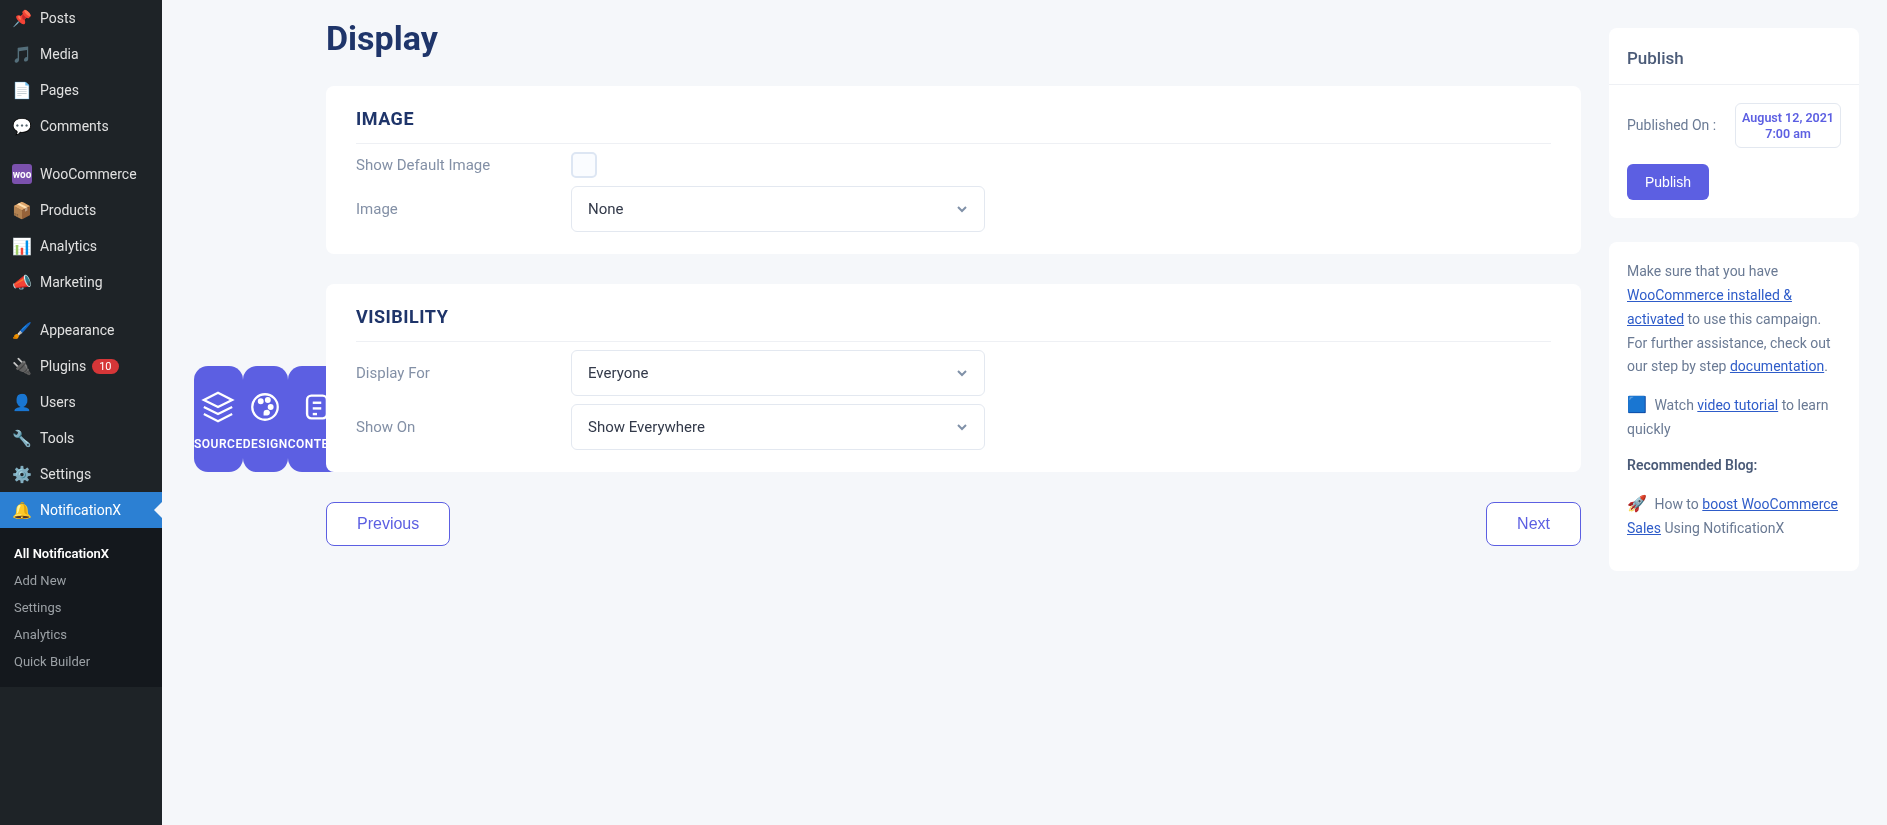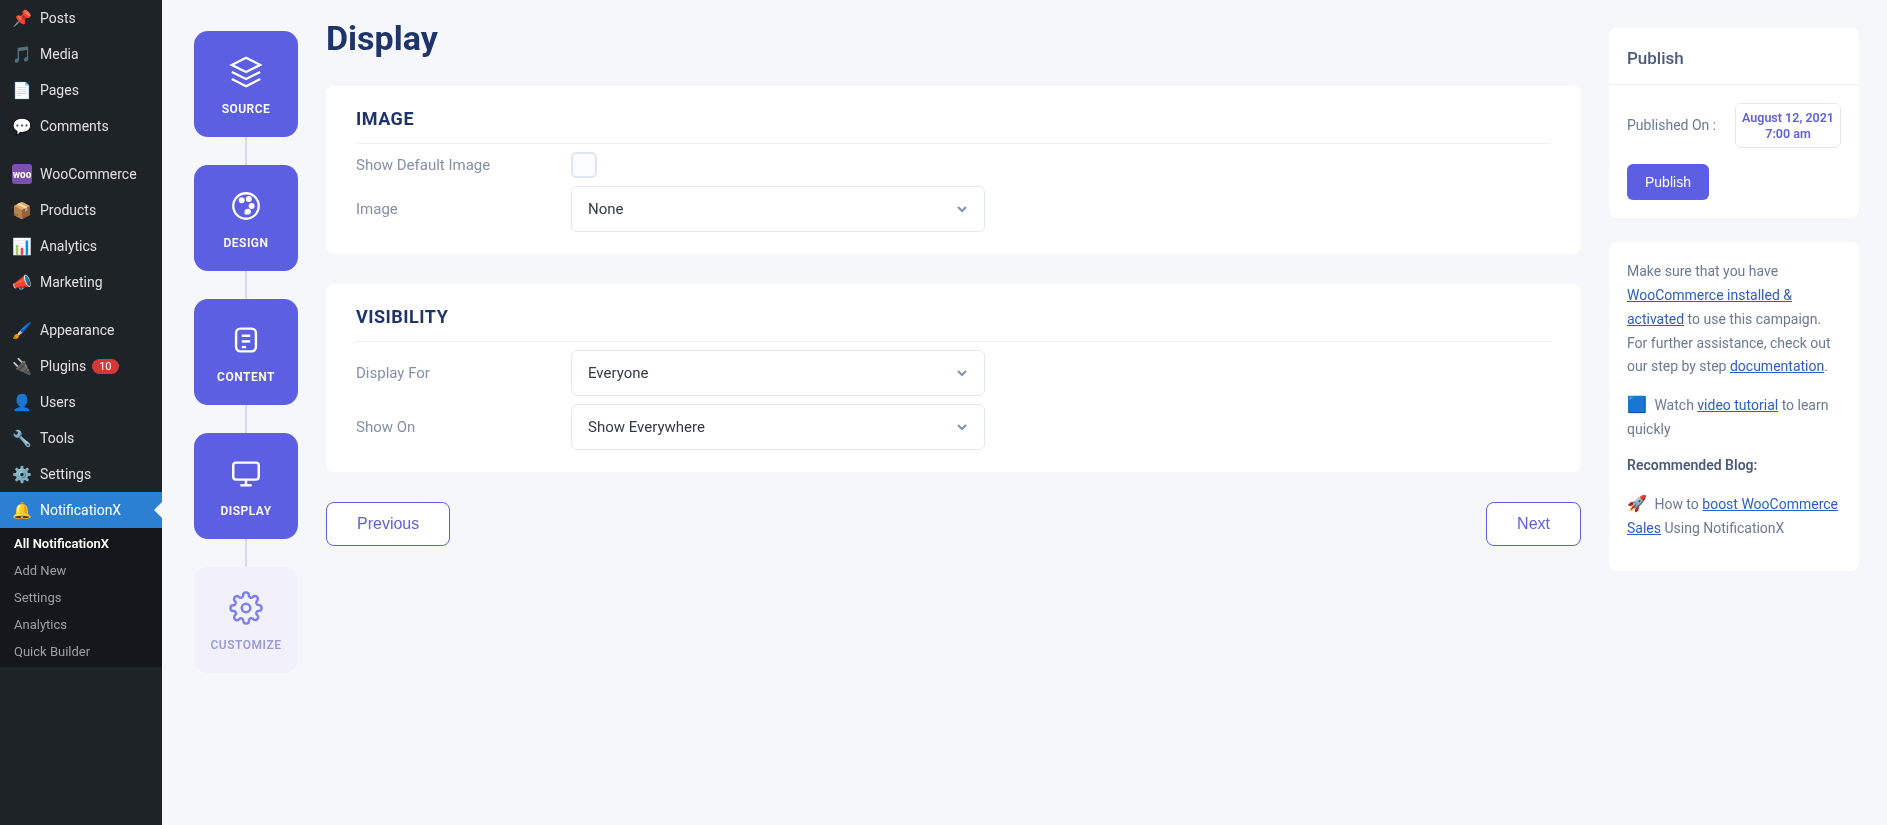--- a/index.html
+++ b/index.html
@@ -49,21 +49,21 @@
   margin-right: 8px;
   display: inline-flex;
   align-items: center;
   justify-content: center;
   font-size: 16px;
   color: #a0a5aa;
 }
 .wp-menu-item.active .wp-menu-icon { color:#fff; }
 .wp-submenu {
   background: #14181d;
-  padding: 2px 0;
+  padding: 12px 0;
 }
 .wp-submenu-item {
   padding: 6px 12px 6px 14px;
   color: #9ba0a5;
   cursor: pointer;
   font-size: 13px;
 }
 .wp-submenu-item.highlight { color:#fff; font-weight:600; }
 .badge {
   background: #d63638;
@@ -79,23 +79,23 @@
   flex: 1;
   display: flex;
   padding: 0 28px 0 32px;
   gap: 28px;
 }
 
 
 .stepper-col {
   width: 104px;
   display: flex;
-  flex-direction: column;
-  align-items: center;
-  padding-top: 31px;
+  flex-direction: row;
+  align-items: center;
+  padding-top: 12px;
 }
 .step {
   width: 104px;
   height: 106px;
   border-radius: 14px;
   display: flex;
   flex-direction: column;
   align-items: center;
   justify-content: center;
   font-size: 12px;

